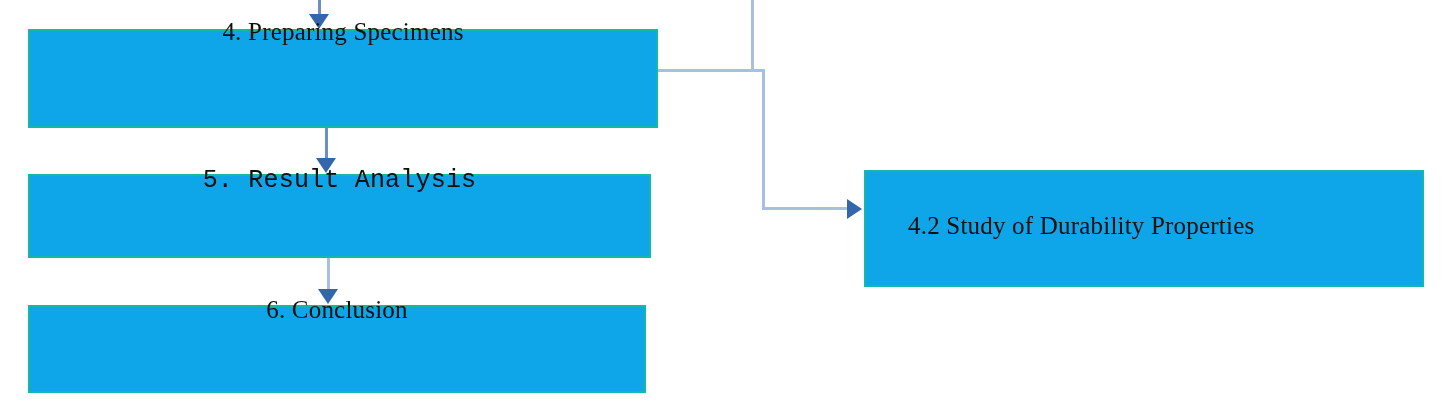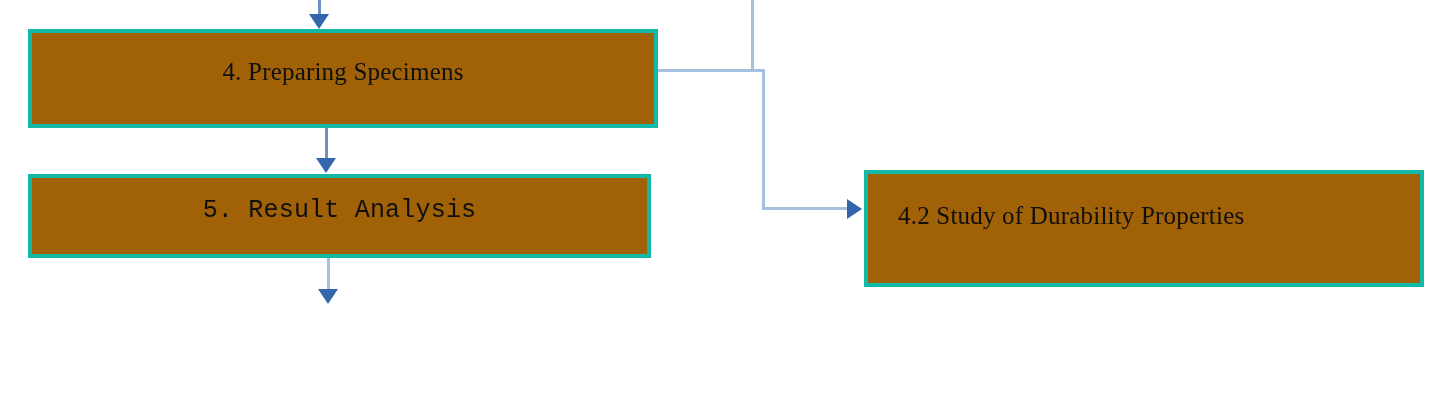--- a/index.html
+++ b/index.html
@@ -13,24 +13,23 @@
   #flowchart-canvas {
     position: relative;
     width: 1446px;
     height: 409px;
     background: #ffffff;
     overflow: hidden;
   }
   .flow-box {
     position: absolute;
     box-sizing: border-box;
-    border: 4px solid #14b8a6;
-    background: #a16207;
+    border: 2px solid #14b8a6;
+    background: #0ea5e9;
     display: flex;
-    align-items: center;
     justify-content: center;
   }
   .flow-box .box-label {
     font-size: 25px;
     color: #0f0f0f;
     line-height: 1.18;
     letter-spacing: 0.2px;
     white-space: nowrap;
   }
   
@@ -64,21 +63,21 @@
   #box-conclusion .box-label {
     margin-top: -12px;
   }
   
   #box-durability {
     left: 864px;
     top: 170px;
     width: 560px;
     height: 117px;
     display: block;
-    padding: 4px;
+    padding: 16px;
   }
   #box-durability .box-label {
     display: block;
     white-space: normal;
     text-align: justify;
     text-align-last: left;
     font-size: 25px;
     line-height: 1.28;
     padding: 22px 12px 0 12px;
     text-indent: 14px;
@@ -153,18 +152,21 @@
   <div class="arrow-right" id="conn-branch-head"></div>
 
   <div class="flow-box" id="box-preparing-specimens">
     <span class="box-label">4. Preparing Specimens</span>
   </div>
 
   <div class="flow-box" id="box-result-analysis">
     <span class="box-label">5. Result Analysis</span>
   </div>
 
+  <div class="flow-box" id="box-conclusion">
+    <span class="box-label">6. Conclusion</span>
+  </div>
 
   <div class="flow-box" id="box-durability">
     <span class="box-label">4.2   Study   of   Durability Properties</span>
   </div>
 
 </div>
 
 </body></html>

